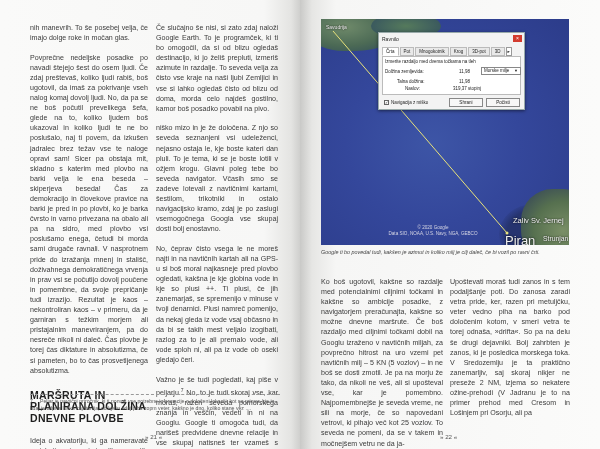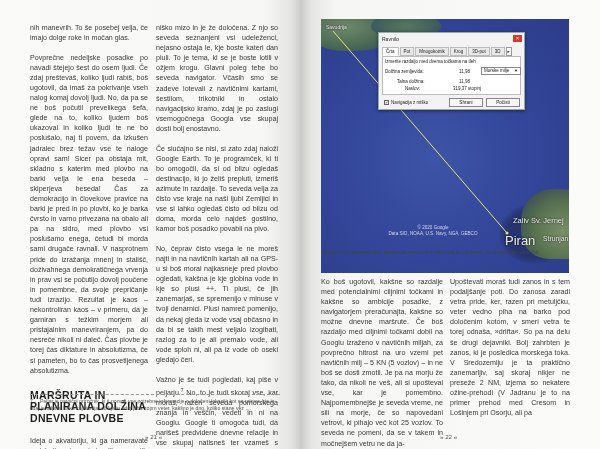--- a/index.html
+++ b/index.html
@@ -18,21 +18,21 @@
   .heading { font-family: Liberation Sans, sans-serif; font-weight: bold; font-size: 10.5px; line-height: 11.5px; color: #1e1e1e; letter-spacing: 0.3px; margin: 14px 0 12px 0; text-align: left; }
   .footrule { position: absolute; left: 30px; top: 394px; width: 250px; border-top: 1px dashed #999; }
   .footnote { position: absolute; left: 30px; top: 398px; width: 248px; font-size: 5.2px; line-height: 7px; color: #555; }
   .footnote .num { display: inline-block; width: 10px; }
   .pagenum { position: absolute; top: 433px; font-size: 6.2px; color: #555; }
   .pn-left { left: 145px; }
   .pn-right { left: 440px; }
   sup { font-size: 5px; }
 
   
-  .map { position: absolute; left: 321px; top: 19px; width: 248px; height: 254px; overflow: hidden;
+  .map { position: absolute; left: 321px; top: 19px; width: 248px; height: 226px; overflow: hidden;
          background: radial-gradient(ellipse at 45% 55%, #3d55a6 0%, #34479b 45%, #2c3c8a 100%); }
   .land-tl { position: absolute; left: -10px; top: -8px; width: 85px; height: 40px; border-radius: 40% 60% 55% 45%;
              background: radial-gradient(ellipse at 40% 40%, #6f8a6a 0%, #4c6a55 55%, #2f4c5a 100%); }
   .land-tl2 { position: absolute; left: 50px; top: -6px; width: 70px; height: 26px; border-radius: 50%;
               background: radial-gradient(ellipse, #557a5c 0%, #3b5a5e 70%, transparent 100%); }
   .land-br { position: absolute; left: 200px; top: 170px; width: 70px; height: 70px; border-radius: 45% 40% 10% 40%;
              background: radial-gradient(ellipse at 60% 60%, #7a8f66 0%, #56704f 50%, #2e3d5a 100%); }
   .shoal { position: absolute; left: 178px; top: 185px; width: 70px; height: 60px; border-radius: 50%;
            background: radial-gradient(ellipse, #26346f 0%, #26346f 55%, transparent 75%); }
   .route { position: absolute; left: 0; top: 0; }
@@ -75,22 +75,22 @@
 <div class="spread">
 
   <div class="page left">
     <div class="col lc1">
       <p>nih manevrih. To še posebej velja, če imajo dolge roke in močan glas.</p>
       <p>Povprečne nedeljske posadke po navadi štejejo šest do osem ljudi. Če zdaj preštevaš, koliko ljudi rabiš, boš ugotovil, da imaš za pokrivanje vseh nalog komaj dovolj ljudi. No, da pa se ne boš počutil prevelikega šefa, glede na to, koliko ljudem boš ukazoval in koliko ljudi te ne bo poslušalo, naj ti povem, da izkušen jadralec brez težav vse te naloge opravi sam! Sicer pa obstaja mit, skladno s katerim med plovbo na barki velja le ena beseda – skiperjeva beseda! Čas za demokracijo in človekove pravice na barki je pred in po plovbi, ko je barka čvrsto in varno privezana na obalo ali pa na sidro, med plovbo vsi poslušamo enega, četudi bi morda sami drugače ravnali. V nasprotnem pride do izražanja mnenj in stališč, doživahnega demokratičnega vrvenja in prav vsi se počutijo dovolj poučene in pomembne, da svoje prepričanje tudi izrazijo. Rezultat je kaos – nekontroliran kaos – v primeru, da je garniran s težkim morjem ali pristajalnim manevriranjem, pa do nesreče nikoli ni daleč. Čas plovbe je torej čas diktature in absolutizma, če si pameten, bo to čas prosvetljenega absolutizma.</p>
       <div class="heading">MARŠRUTA IN PLANIRANA DOLŽINA DNEVNE PLOVBE</div>
       <p>Ideja o akvatoriju, ki ga nameravate raziskati, se je pozimi rodila za gostil-</p>
     </div>
     <div class="col lc2">
+      <p>Če slučajno še nisi, si zato zdaj naloži Google Earth. To je programček, ki ti bo omogočil, da si od blizu ogledaš destinacijo, ki jo želiš prepluti, izmeriš azimute in razdalje. To seveda velja za čisto vse kraje na naši ljubi Zemljici in vse si lahko ogledaš čisto od blizu od doma, morda celo najdeš gostilno, kamor boš posadko povabil na pivo.</p>
       <p>niško mizo in je že določena. Z njo so seveda seznanjeni vsi udeleženci, nejasno ostaja le, kje boste kateri dan pluli. To je tema, ki se je boste lotili v ožjem krogu. Glavni poleg tebe bo seveda navigator. Včasih smo se zadeve lotevali z navtičnimi kartami, šestilom, trikotniki in ostalo navigacijsko kramo, zdaj je po zaslugi vsemogočnega Googla vse skupaj dosti bolj enostavno.</p>
-      <p>Če slučajno še nisi, si zato zdaj naloži Google Earth. To je programček, ki ti bo omogočil, da si od blizu ogledaš destinacijo, ki jo želiš prepluti, izmeriš azimute in razdalje. To seveda velja za čisto vse kraje na naši ljubi Zemljici in vse si lahko ogledaš čisto od blizu od doma, morda celo najdeš gostilno, kamor boš posadko povabil na pivo.</p>
       <p>No, čeprav čisto vsega le ne moreš najti in na navtičnih kartah ali na GPS-u si boš moral najkasneje pred plovbo ogledati, kakšna je kje globina vode in kje so plusi ++. Ti plusi, če jih zanemarjaš, se spremenijo v minuse v tvoji denarnici. Plusi namreč pomenijo, da nekaj gleda iz vode vsaj občasno in da bi se takih mest veljalo izogibati, razlog za to je ali premalo vode, ali vode sploh ni, ali pa iz vode ob oseki gledajo čeri.</p>
       <p><span>Važno je še tudi pogledati, kaj piše v peljarju.</span><sup>7</sup> <span>No, to je tudi skoraj vse, kar moraš, razen seveda pomorskega znanja in veščin, vedeti in ni na Googlu. Google ti omogoča tudi, da narišeš predvidene dnevne relacije in vse skupaj natisneš ter vzameš s seboj.</span></p>
     </div>
     <div class="footrule"></div>
     <div class="footnote">
       <span class="num">7</span><span>Peljar je navtični priročnik, ki ti ponudi vse potrebne informacije o določeni lokaciji, kot na primer, kje in kdaj je odprta luška kapitanija, od kje in kdaj piha zopm veter, kakšno je dno, koliko stane vez ....</span>
     </div>
     <div class="pagenum pn-left">» 21 «</div>
   </div>
 

